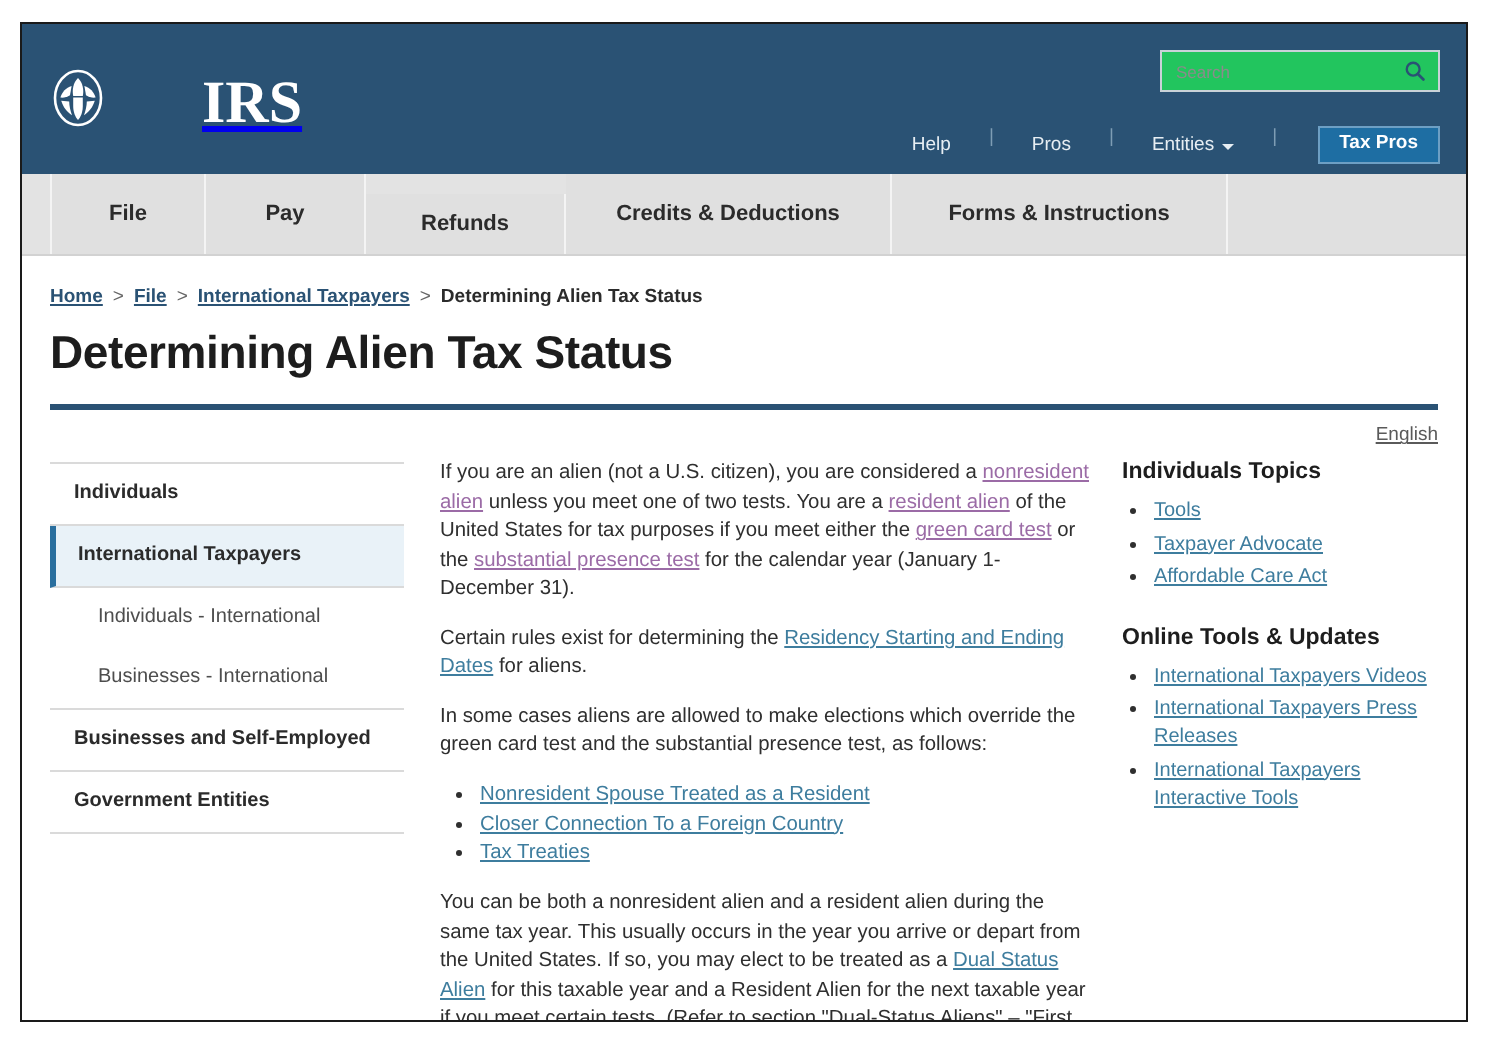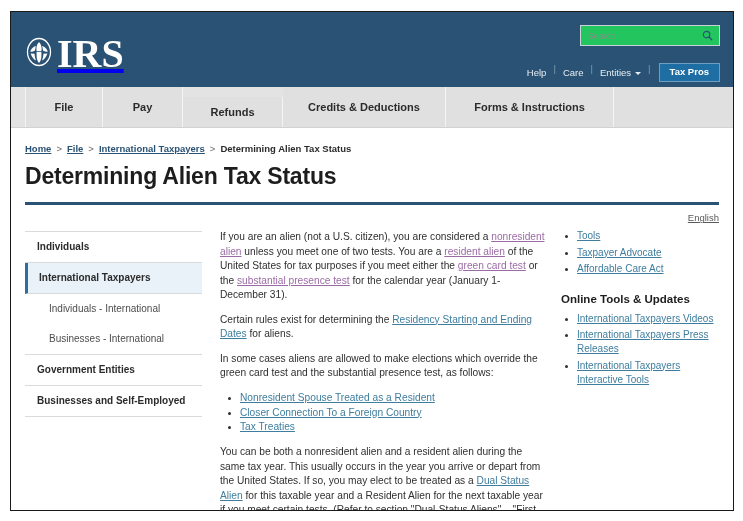--- a/index.html
+++ b/index.html
@@ -33,24 +33,25 @@
     left: 13px; top: 22px;
     display: flex;
     align-items: center;
     gap: 3px;
     user-select: none;
   }
   .irs-logo .seal { display: block; }
   .irs-logo .wordmark {
     color: #ffffff;
     font-family: "Liberation Serif", serif;
-    font-size: 40px;
+    font-size: 30px;
     font-weight: 700;
     letter-spacing: 0px;
     line-height: 1;
+    margin-left: 44px;
   }
 
   
   .search-box {
     position: absolute;
     right: 13px; top: 13px;
     width: 140px; height: 21px;
     background: #22c55e;
     border: 1px solid #c9d2d8;
     display: flex;
@@ -74,21 +75,21 @@
     border: none; background: transparent;
     padding: 0; cursor: pointer;
     display: flex; align-items: center; justify-content: center;
   }
 
   
   .util-nav {
     position: absolute;
     right: 13px; top: 51px;
     display: flex;
-    gap: 0;
+    gap: 12px;
     white-space: nowrap;
   }
   .util-link {
     color: #e7eef3;
     font-size: 9.5px;
     text-decoration: none;
     padding: 0 7px;
     cursor: pointer;
     display: inline-flex;
     align-items: center;
@@ -322,21 +323,21 @@
         </svg>
       </button>
     </div>
 
     <div class="util-nav">
       <a class="util-link" href="#">
         <span>Help</span>
       </a>
       <span class="util-sep">|</span>
       <a class="util-link" href="#">
-        <span>Care</span>
+        <span>Pros</span>
       </a>
       <span class="util-sep">|</span>
       <a class="util-link" href="#">
         <span>Entities</span>
         <span class="caret-dn"></span>
       </a>
       <span class="util-sep">|</span>
       <a class="pill-btn" href="#">Tax Pros</a>
     </div>
   </div>
@@ -364,22 +365,22 @@
   <div class="title-rule"></div>
   <div class="lang-row">English</div>
 
   <div class="body-cols">
 
     <aside class="left-nav">
       <a class="ln-item" href="#">Individuals</a>
       <a class="ln-item active" href="#">International Taxpayers</a>
       <a class="ln-item sub" href="#">Individuals - International</a>
       <a class="ln-item sub last" href="#">Businesses - International</a>
+      <a class="ln-item" href="#">Businesses and Self-Employed</a>
       <a class="ln-item" href="#">Government Entities</a>
-      <a class="ln-item" href="#">Businesses and Self-Employed</a>
     </aside>
 
     <main class="content">
 
       <p><span>If you are an alien (not a U.S. citizen), you are considered a </span><a class="lnk visited" href="#">nonresident alien</a><span> unless you meet one of two tests. You are a </span><a class="lnk visited" href="#">resident alien</a><span> of the United States for tax purposes if you meet either the </span><a class="lnk visited" href="#">green card test</a><span> or the </span><a class="lnk visited" href="#">substantial presence test</a><span> for the calendar year (January 1-December 31).</span></p>
 
       <p><span>Certain rules exist for determining the </span><a class="lnk" href="#">Residency Starting and Ending Dates</a><span> for aliens.</span></p>
 
       <p>In some cases aliens are allowed to make elections which override the green card test and the substantial presence test, as follows:</p>
 
@@ -387,20 +388,21 @@
         <li><a class="lnk" href="#">Nonresident Spouse Treated as a Resident</a></li>
         <li><a class="lnk" href="#">Closer Connection To a Foreign Country</a></li>
         <li><a class="lnk" href="#">Tax Treaties</a></li>
       </ul>
 
       <p><span>You can be both a nonresident alien and a resident alien during the same tax year. This usually occurs in the year you arrive or depart from the United States. If so, you may elect to be treated as a </span><a class="lnk" href="#">Dual Status Alien</a><span> for this taxable year and a Resident Alien for the next taxable year if you meet certain tests. (Refer to section "Dual-Status Aliens" – "First Year Choice" in </span></p>
 
     </main>
 
     <aside class="right-nav">
+      <div class="rn-head">Individuals Topics</div>
       <ul>
         <li><a class="lnk" href="#">Tools</a></li>
         <li><a class="lnk" href="#">Taxpayer Advocate</a></li>
         <li><a class="lnk" href="#">Affordable Care Act</a></li>
       </ul>
 
       <div class="rn-head second">Online Tools &amp; Updates</div>
       <ul>
         <li><a class="lnk" href="#">International Taxpayers Videos</a></li>
         <li><a class="lnk" href="#">International Taxpayers Press Releases</a></li>

